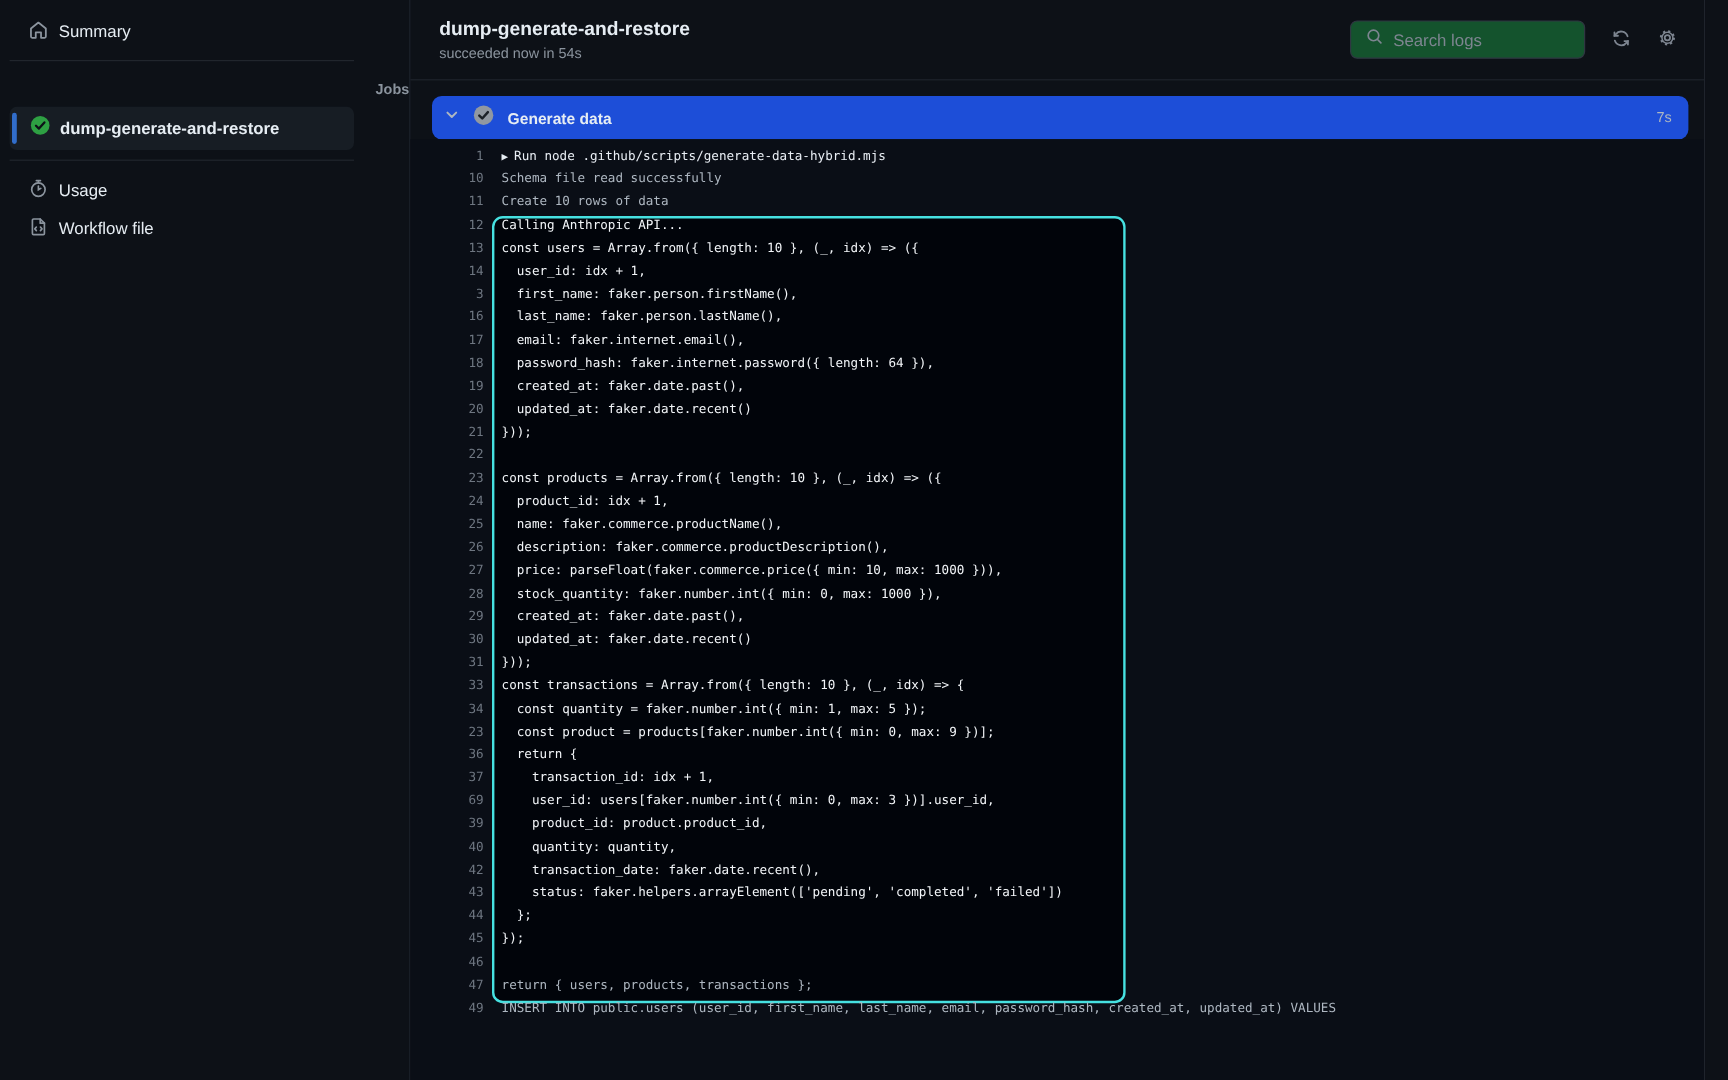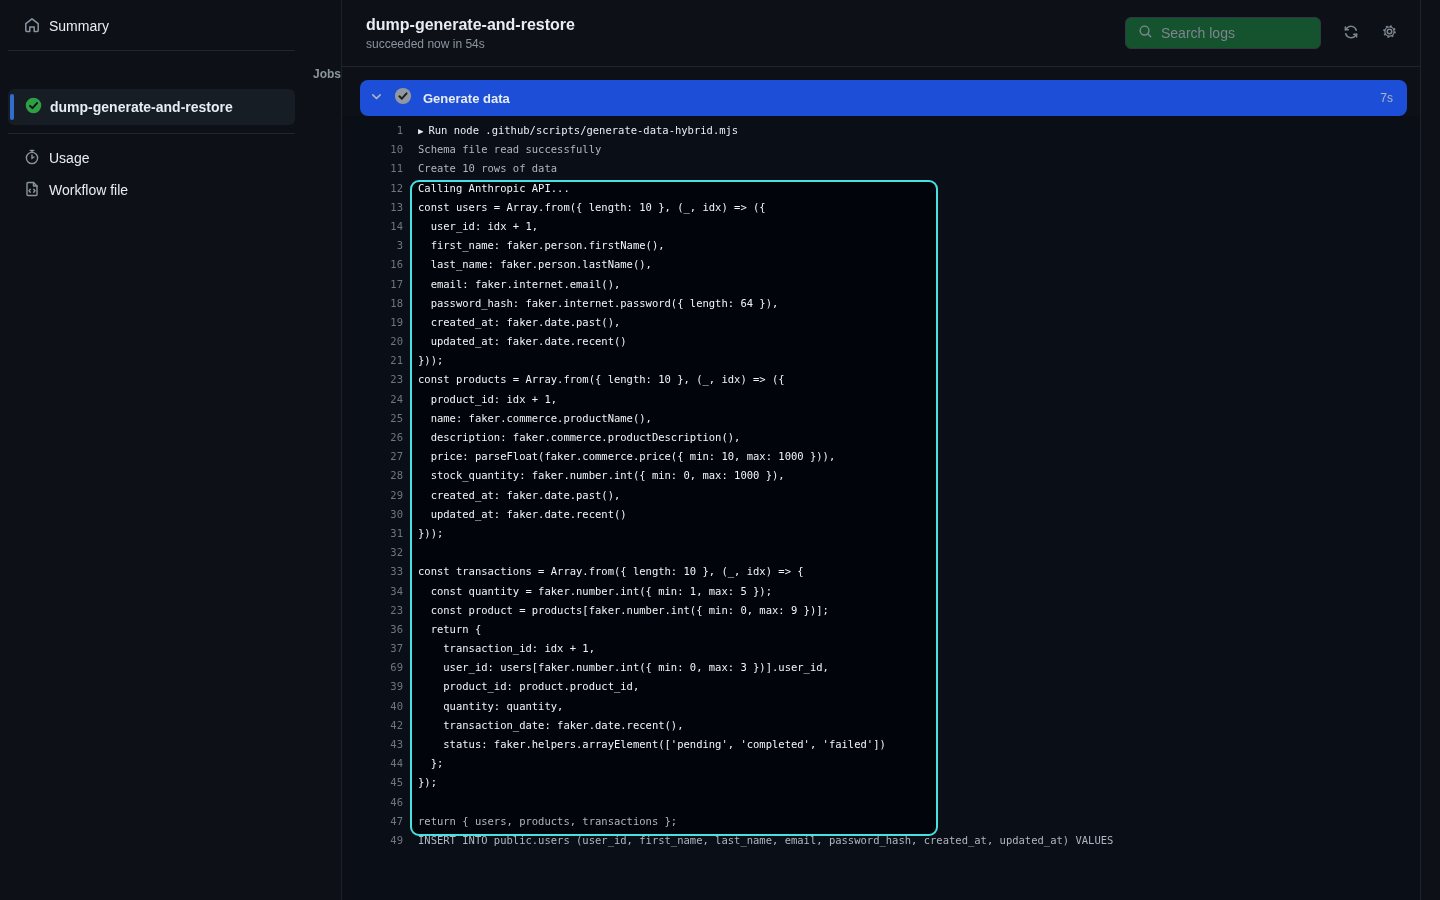--- a/index.html
+++ b/index.html
@@ -184,30 +184,30 @@
             <div class="log-row in-box"><span class="ln">12</span><span class="lc">Calling Anthropic API...</span></div>
             <div class="log-row in-box"><span class="ln">13</span><span class="lc">const users = Array.from({ length: 10 }, (_, idx) =&gt; ({</span></div>
             <div class="log-row in-box"><span class="ln">14</span><span class="lc">  user_id: idx + 1,</span></div>
             <div class="log-row in-box"><span class="ln">3</span><span class="lc">  first_name: faker.person.firstName(),</span></div>
             <div class="log-row in-box"><span class="ln">16</span><span class="lc">  last_name: faker.person.lastName(),</span></div>
             <div class="log-row in-box"><span class="ln">17</span><span class="lc">  email: faker.internet.email(),</span></div>
             <div class="log-row in-box"><span class="ln">18</span><span class="lc">  password_hash: faker.internet.password({ length: 64 }),</span></div>
             <div class="log-row in-box"><span class="ln">19</span><span class="lc">  created_at: faker.date.past(),</span></div>
             <div class="log-row in-box"><span class="ln">20</span><span class="lc">  updated_at: faker.date.recent()</span></div>
             <div class="log-row in-box"><span class="ln">21</span><span class="lc">}));</span></div>
+            <div class="log-row in-box"><span class="ln">22</span><span class="lc"></span></div>
             <div class="log-row in-box"><span class="ln">23</span><span class="lc">const products = Array.from({ length: 10 }, (_, idx) =&gt; ({</span></div>
             <div class="log-row in-box"><span class="ln">24</span><span class="lc">  product_id: idx + 1,</span></div>
             <div class="log-row in-box"><span class="ln">25</span><span class="lc">  name: faker.commerce.productName(),</span></div>
             <div class="log-row in-box"><span class="ln">26</span><span class="lc">  description: faker.commerce.productDescription(),</span></div>
             <div class="log-row in-box"><span class="ln">27</span><span class="lc">  price: parseFloat(faker.commerce.price({ min: 10, max: 1000 })),</span></div>
             <div class="log-row in-box"><span class="ln">28</span><span class="lc">  stock_quantity: faker.number.int({ min: 0, max: 1000 }),</span></div>
             <div class="log-row in-box"><span class="ln">29</span><span class="lc">  created_at: faker.date.past(),</span></div>
             <div class="log-row in-box"><span class="ln">30</span><span class="lc">  updated_at: faker.date.recent()</span></div>
             <div class="log-row in-box"><span class="ln">31</span><span class="lc">}));</span></div>
-            <div class="log-row in-box"><span class="ln">32</span><span class="lc"></span></div>
             <div class="log-row in-box"><span class="ln">33</span><span class="lc">const transactions = Array.from({ length: 10 }, (_, idx) =&gt; {</span></div>
             <div class="log-row in-box"><span class="ln">34</span><span class="lc">  const quantity = faker.number.int({ min: 1, max: 5 });</span></div>
             <div class="log-row in-box"><span class="ln">23</span><span class="lc">  const product = products[faker.number.int({ min: 0, max: 9 })];</span></div>
             <div class="log-row in-box"><span class="ln">36</span><span class="lc">  return {</span></div>
             <div class="log-row in-box"><span class="ln">37</span><span class="lc">    transaction_id: idx + 1,</span></div>
             <div class="log-row in-box"><span class="ln">69</span><span class="lc">    user_id: users[faker.number.int({ min: 0, max: 3 })].user_id,</span></div>
             <div class="log-row in-box"><span class="ln">39</span><span class="lc">    product_id: product.product_id,</span></div>
             <div class="log-row in-box"><span class="ln">40</span><span class="lc">    quantity: quantity,</span></div>
             <div class="log-row in-box"><span class="ln">42</span><span class="lc">    transaction_date: faker.date.recent(),</span></div>
             <div class="log-row in-box"><span class="ln">43</span><span class="lc">    status: faker.helpers.arrayElement(['pending', 'completed', 'failed'])</span></div>

